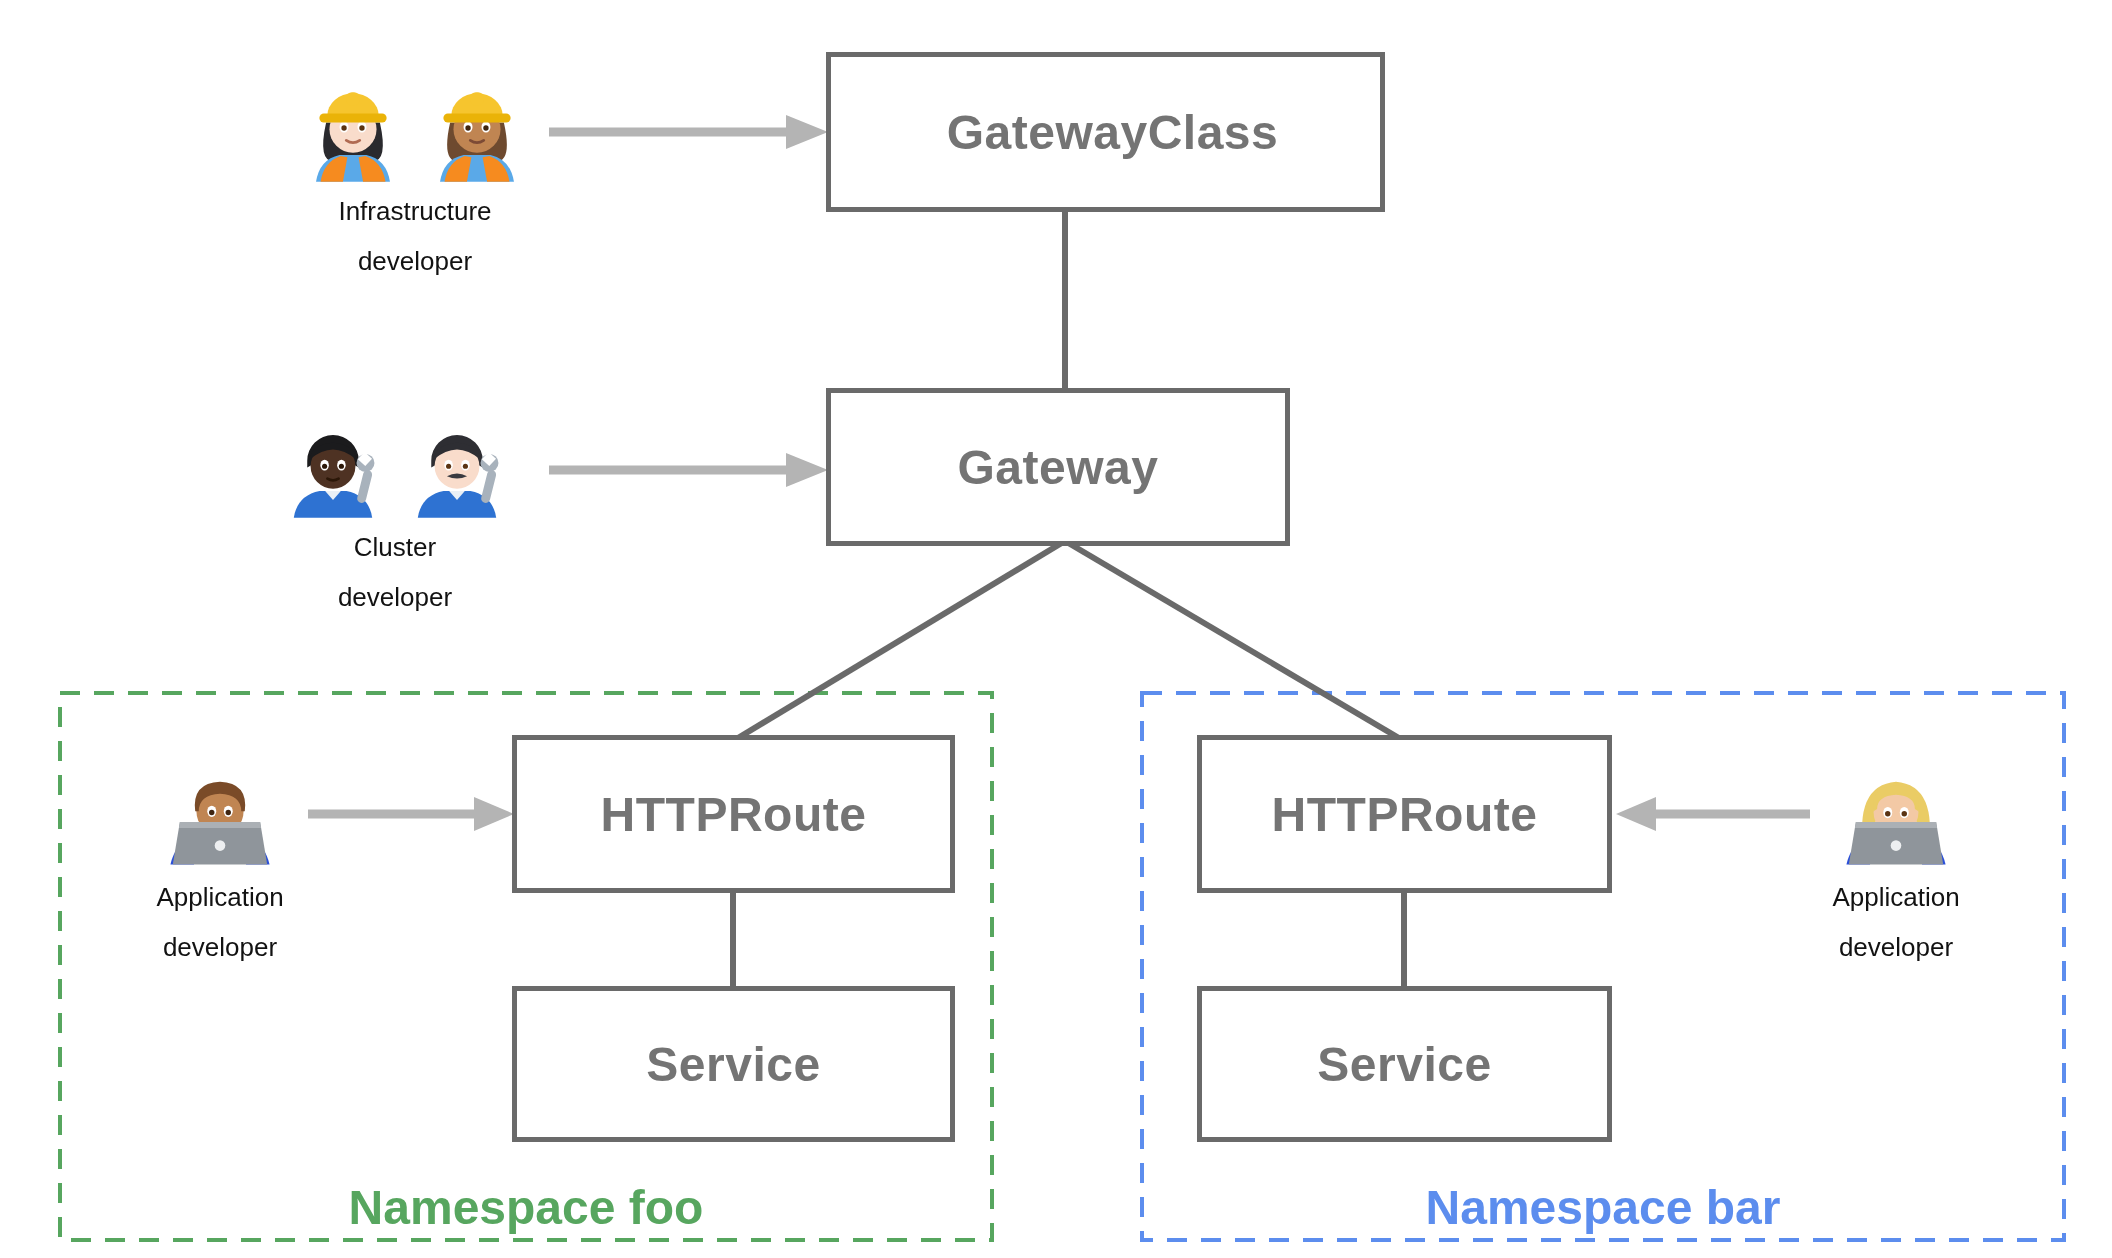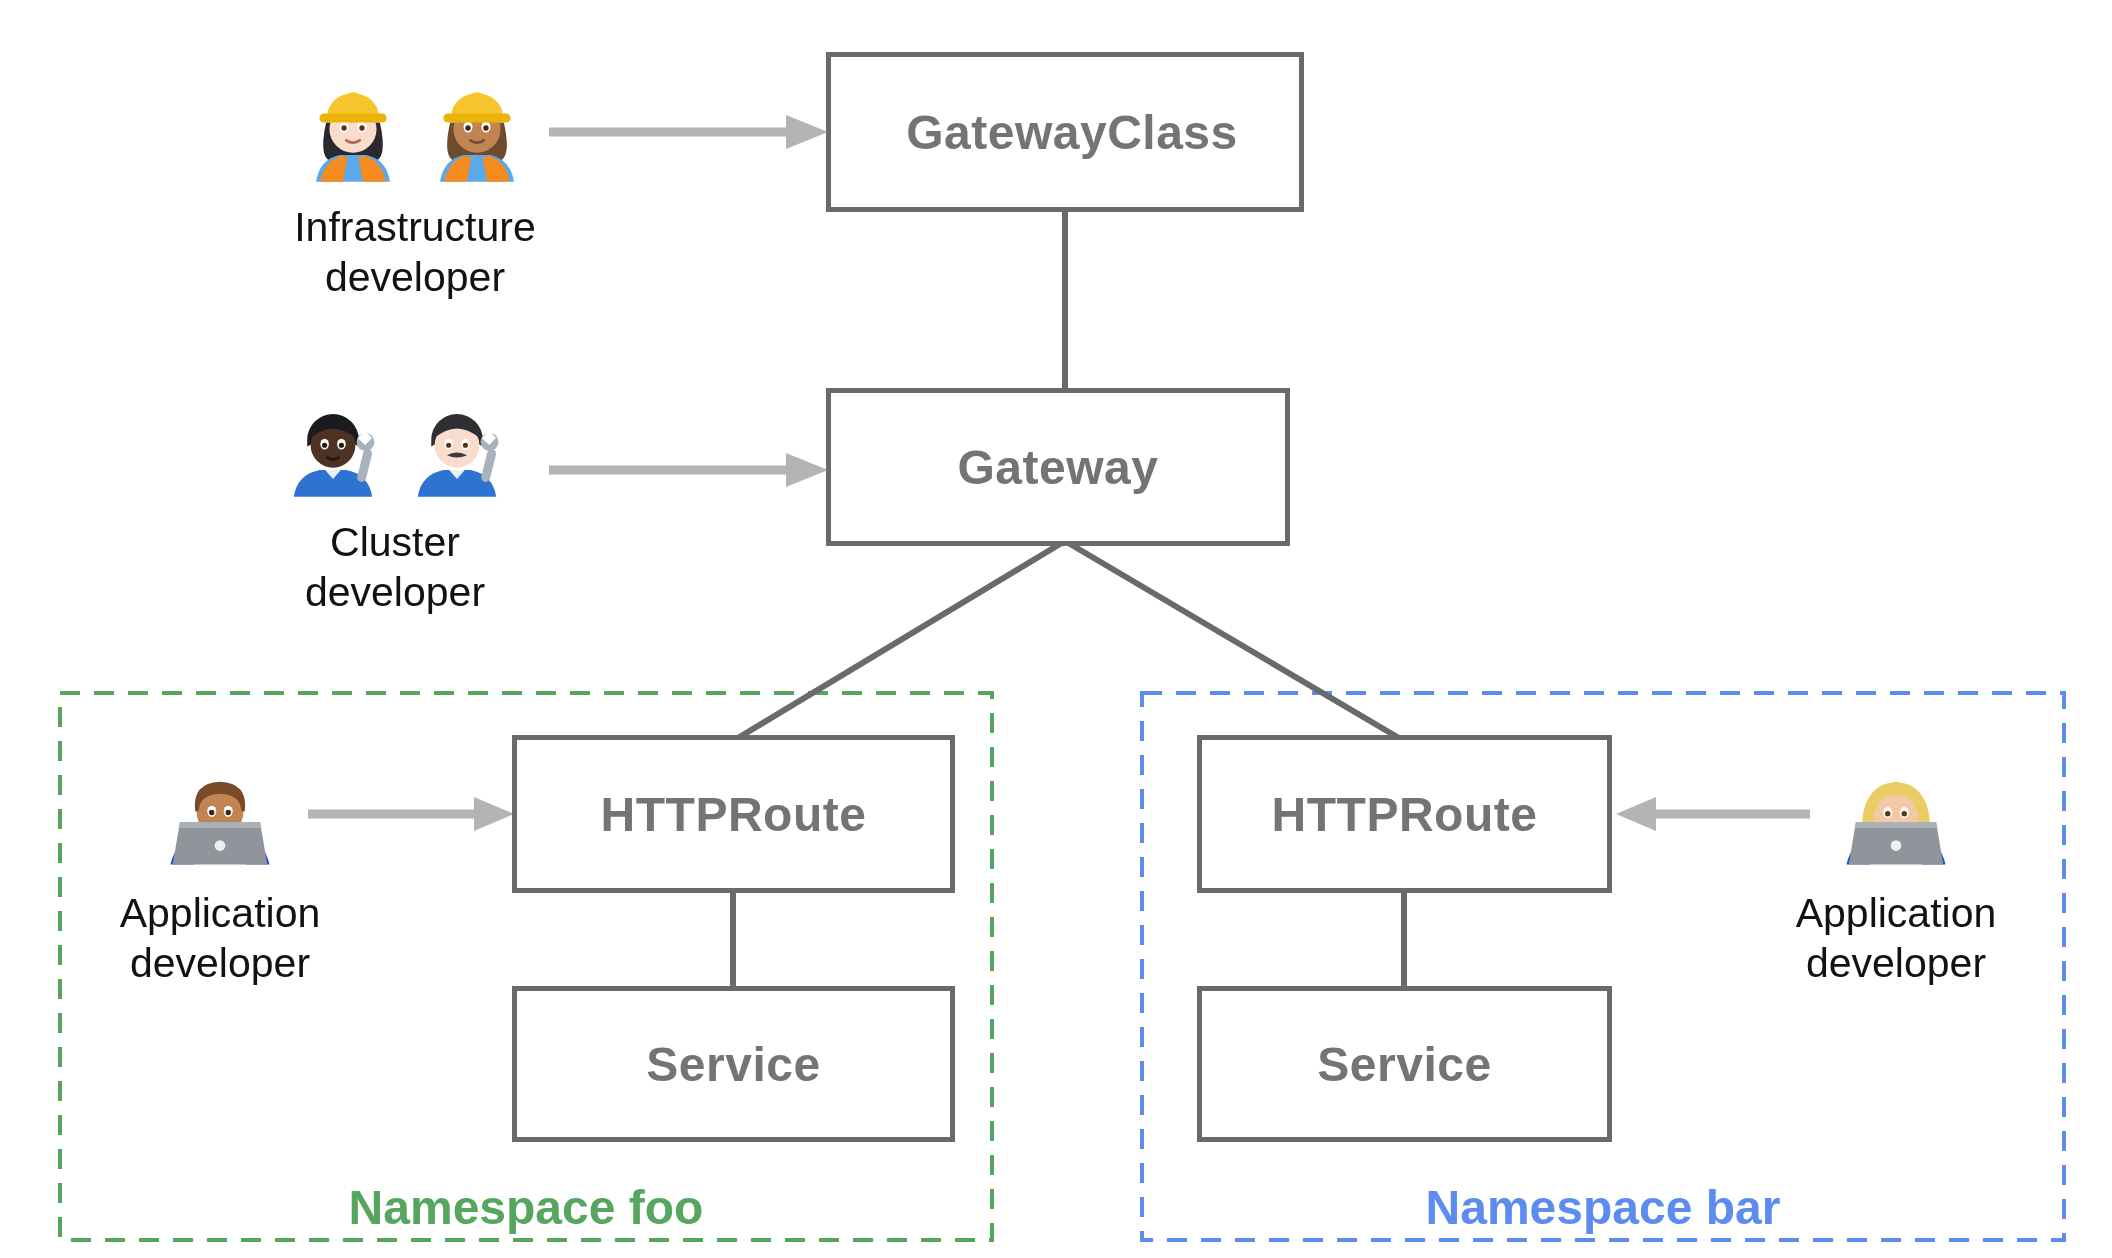--- a/index.html
+++ b/index.html
@@ -6,40 +6,40 @@
   .canvas{
     position:relative;width:2112px;height:1258px;background:#ffffff;
     font-family:"Liberation Sans","DejaVu Sans",sans-serif;overflow:hidden;
   }
   .wires{position:absolute;left:0;top:0;width:2112px;height:1258px;pointer-events:none;}
   .node{
     position:absolute;box-sizing:border-box;background:#ffffff;
     border:5px solid #6A6A6A;display:flex;align-items:center;justify-content:center;
     font-weight:bold;font-size:48px;color:#747474;letter-spacing:.5px;
   }
-  .node-gateway-class{left:826px;top:52px;width:478px;height:160px;padding-left:14px;}
+  .node-gateway-class{left:826px;top:52px;width:559px;height:160px;padding-left:14px;}
   .node-gateway{left:826px;top:388px;width:464px;height:158px;}
   .node-httproute-foo{left:512px;top:735px;width:443px;height:158px;}
   .node-service-foo{left:512px;top:986px;width:443px;height:156px;}
   .node-httproute-bar{left:1197px;top:735px;width:415px;height:158px;}
   .node-service-bar{left:1197px;top:986px;width:415px;height:156px;}
   .ns-label{
     position:absolute;font-weight:bold;font-size:48px;text-align:center;
   }
   .ns-label-foo{left:58px;width:936px;top:1180px;color:#57A65F;}
   .ns-label-bar{left:1140px;width:926px;top:1180px;color:#5C8DEE;}
   .persona{
     position:absolute;width:320px;display:flex;flex-direction:column;align-items:center;
   }
   .persona .icons{display:flex;gap:12px;align-items:flex-end;}
   .persona .plabel{
-    margin-top:20px;text-align:center;font-size:41px;line-height:50px;color:#121212;
+    margin-top:4px;text-align:center;font-size:26px;line-height:50px;color:#121212;
   }
   .persona-infra{left:255px;top:64px;}
-  .persona-cluster{left:235px;top:379px;}
+  .persona-cluster{left:235px;top:400px;}
   .persona-dev-foo{left:60px;top:750px;}
   .persona-dev-bar{left:1736px;top:750px;}
 </style>
 </head>
 <body>
 
 <div class="canvas">
 
   <svg class="wires" width="2112" height="1258" viewBox="0 0 2112 1258" xmlns="http://www.w3.org/2000/svg">
 

